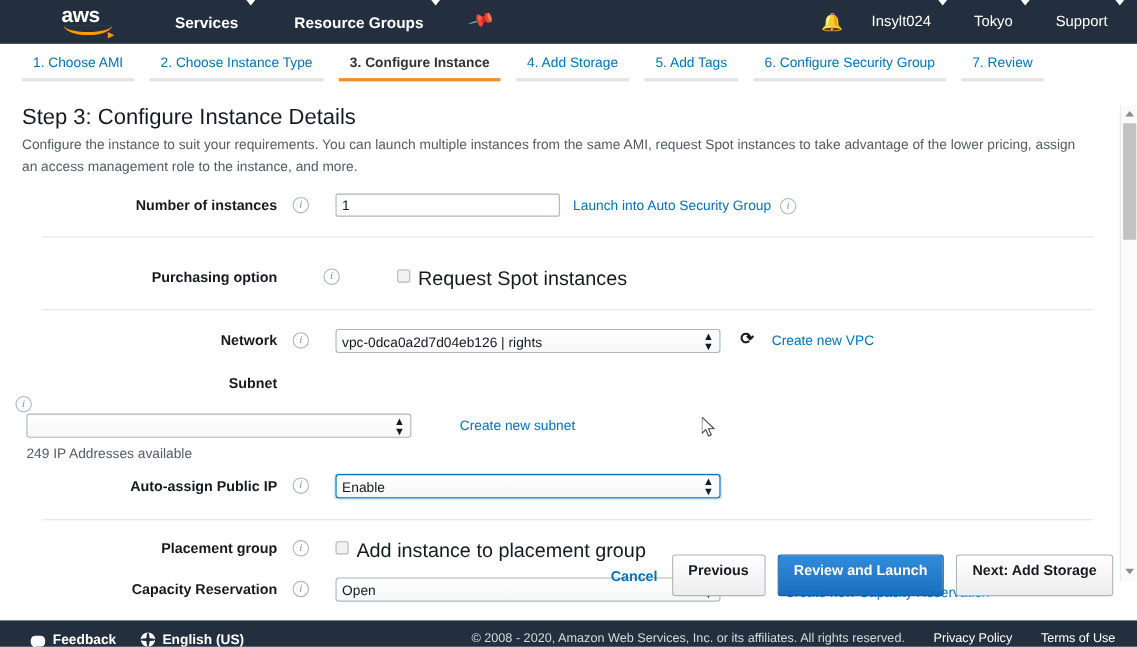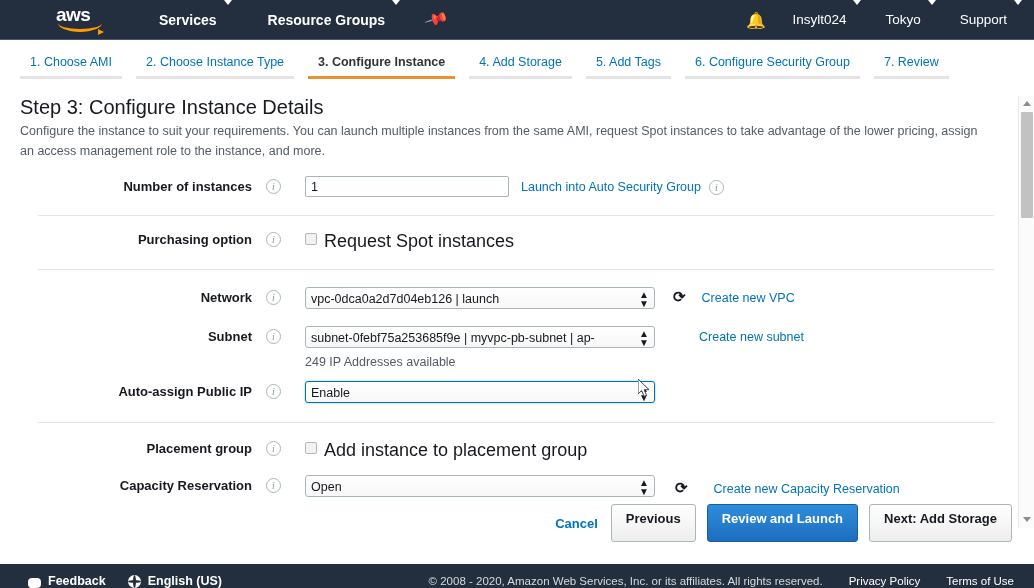--- a/index.html
+++ b/index.html
@@ -92,21 +92,21 @@
     padding: 0 14px;
     cursor: pointer;
   }
   .nav-right .nav-item { font-weight: normal; font-size: 13.5px; padding: 0 12px; }
 
   
   .wizard {
     height: 34px;
     background: #fff;
     display: flex;
-    align-items: center;
+    align-items: flex-start;
     padding-left: 20px;
     border-bottom: none;
     position: relative;
     margin-top: 10px;
   }
   .wstep {
     font-size: 12.5px;
     color: #0073bb;
     padding: 0 10px 7px 10px;
     cursor: pointer;
@@ -442,54 +442,53 @@
       <div class="info-i">i</div>
       <div class="fctrl">
         <input class="txt" type="text" value="1" style="">
         <a class="lnk" style="margin-left:12px;padding-top:4px;">Launch into Auto Security Group</a>
         <div class="info-i" style="margin-left:8px;">i</div>
       </div>
     </div>
 
     <div class="frow-sep" style="margin-top:14px;"></div>
 
-    <div class="frow" style="margin-top:12px;">
+    <div class="frow" style="margin-top:24px;gap:28px;">
       <div class="flabel">Purchasing option</div>
       <div class="info-i">i</div>
       <div class="fctrl">
         <div class="cbox"></div>
         <div class="cb-label">Request Spot instances</div>
       </div>
     </div>
 
     <div class="frow-sep" style="margin-top:15px;"></div>
 
     <div class="frow" style="margin-top:16px;">
       <div class="flabel">Network</div>
       <div class="info-i">i</div>
       <div class="fctrl">
         <div class="sel">
-          <span>vpc-0dca0a2d7d04eb126 | launch</span>
+          <span>vpc-0dca0a2d7d04eb126 | rights</span>
           <span class="spin">
               <span>▲</span>
               <span>▼</span>
             </span>
         </div>
         <div class="refresh" style="margin-left:18px;padding-top:2px;">⟳</div>
         <a class="lnk" style="margin-left:16px;padding-top:4px;">Create new VPC</a>
       </div>
     </div>
 
-    <div class="frow" style="margin-top:13px;">
+    <div class="frow" style="margin-top:13px;flex-direction:column;">
       <div class="flabel">Subnet</div>
       <div class="info-i">i</div>
       <div class="fctrl" style="flex-direction:column;">
         <div style="display:flex;align-items:flex-start;">
           <div class="sel">
-            <span>subnet-0febf75a253685f9e | myvpc-pb-subnet | ap-­</span>
             <span class="spin">
                 <span>▲</span>
                 <span>▼</span>
               </span>
           </div>
           <a class="lnk" style="margin-left:44px;padding-top:4px;">Create new subnet</a>
         </div>
         <div class="helper" style="margin-top:5px;">249 IP Addresses available</div>
       </div>
     </div>

